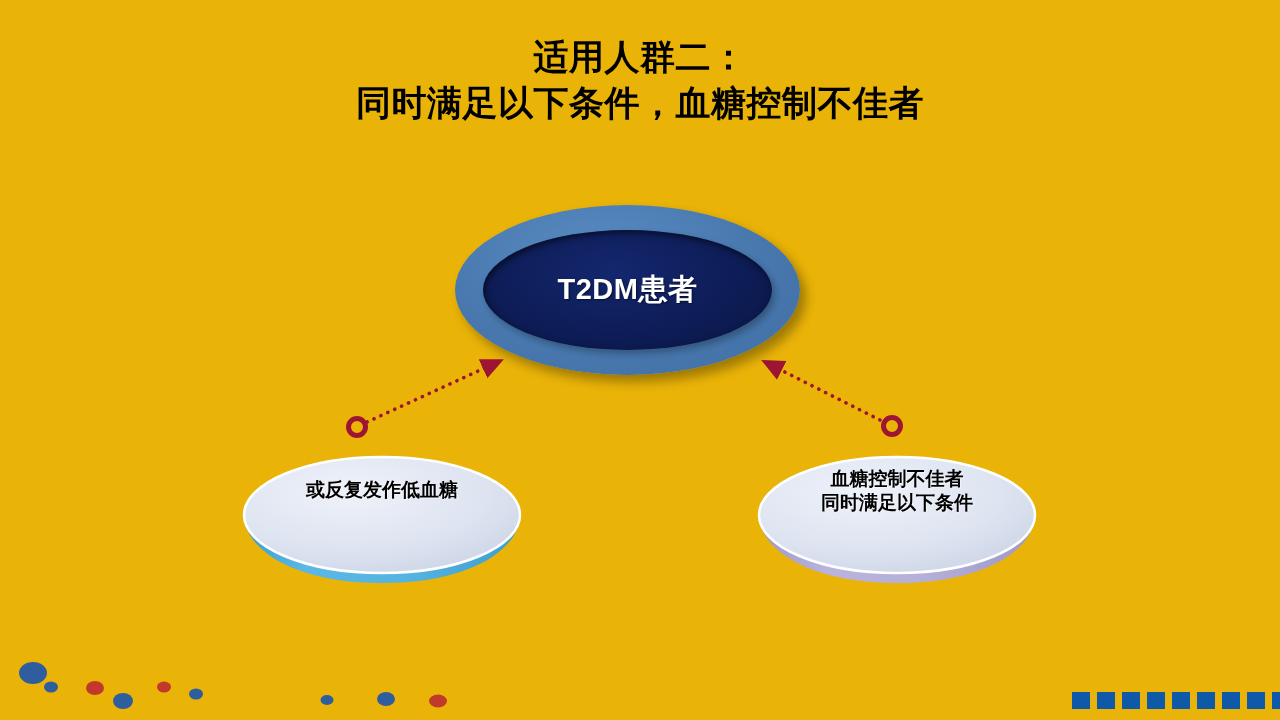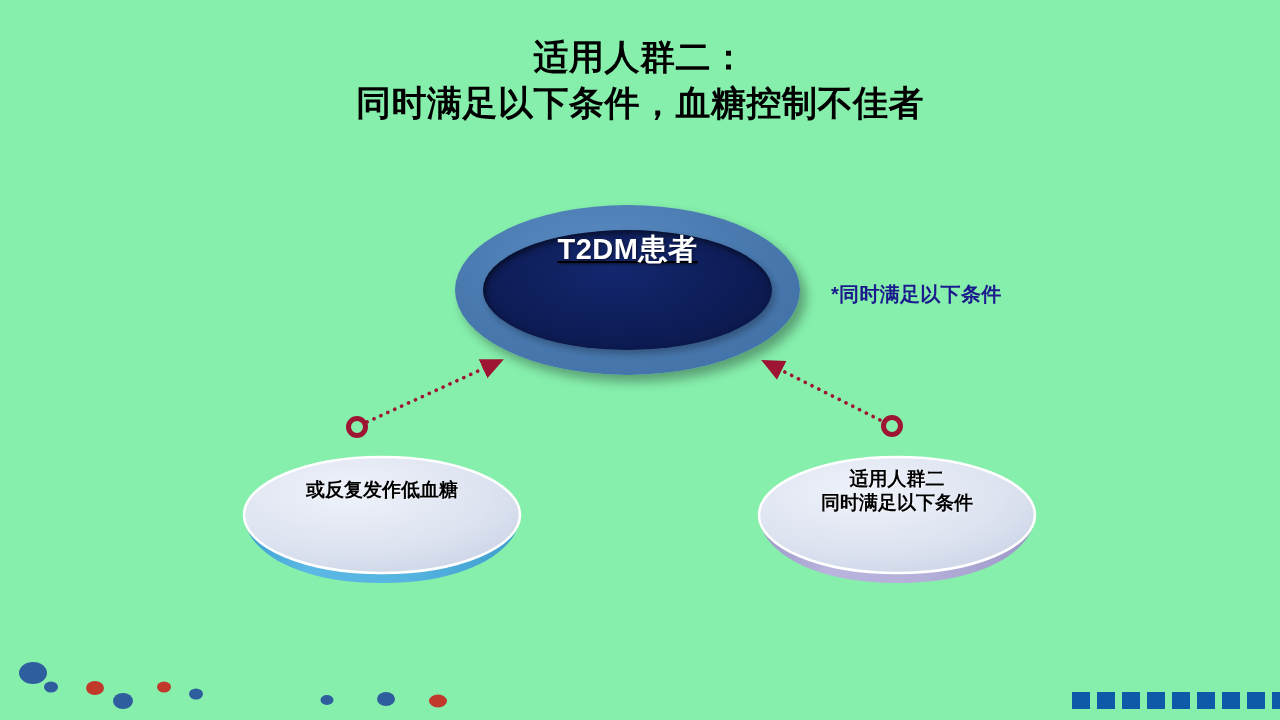--- a/index.html
+++ b/index.html
@@ -13,21 +13,21 @@
     font-family: "Liberation Sans", "DejaVu Sans", sans-serif;
     overflow: hidden;
     position: relative;
   }
 
   .slide {
     position: absolute;
     inset: 0;
     width: 1280px;
     height: 720px;
-    background: #86efac;
+    background: #eab308;
   }
 
   
   .title-block {
     position: absolute;
     top: 34px;
     left: 0;
     width: 1280px;
     text-align: center;
     line-height: 1.32;
@@ -65,22 +65,22 @@
   .center-inner {
     position: absolute;
     left: 28px;
     top: 25px;
     right: 28px;
     bottom: 25px;
     border-radius: 50%;
     background: radial-gradient(ellipse at 45% 35%, #14276e 0%, #0d1c55 60%, #091541 100%);
     box-shadow: inset 2px 3px 6px rgba(0,0,0,0.55), 3px 4px 7px rgba(0,0,0,0.28);
     display: flex;
+    align-items: center;
     justify-content: center;
-    text-decoration: underline;
   }
   .center-label {
     color: #ffffff;
     font-size: 29px;
     font-weight: bold;
     letter-spacing: 0.5px;
     text-shadow: 1px 1px 2px rgba(0,0,0,0.55);
     white-space: nowrap;
   }
 
@@ -171,21 +171,20 @@
     <circle cx="892" cy="426" r="8.5" fill="none" stroke="#9e1533" stroke-width="5"></circle>
   </svg>
 
   <div class="center-node">
     <div class="center-outer"></div>
     <div class="center-inner">
       <span class="center-label">T2DM患者</span>
     </div>
   </div>
 
-  <div class="side-note">*同时满足以下条件</div>
 
   <div class="bowl bowl-left">
     <svg width="288" height="150" viewBox="0 0 288 150">
       <defs>
         <linearGradient id="bodyL" x1="0" y1="0" x2="1" y2="0">
           <stop offset="0%" stop-color="#3d9fd0"></stop>
           <stop offset="22%" stop-color="#5bb8e4"></stop>
           <stop offset="58%" stop-color="#56b4e1"></stop>
           <stop offset="100%" stop-color="#3f9ecd"></stop>
         </linearGradient>
@@ -221,21 +220,21 @@
           <stop offset="0%" stop-color="#eef2fa"></stop>
           <stop offset="65%" stop-color="#dde3f0"></stop>
           <stop offset="100%" stop-color="#ccd5e7"></stop>
         </radialGradient>
       </defs>
       <path d="M6,72 C6,104 52,140 144,140 C236,140 282,104 282,72
                L282,72 C282,96 236,112 144,112 C52,112 6,96 6,72 Z" fill="url(#bodyR)"></path>
       <ellipse cx="144" cy="72" rx="138" ry="58" fill="url(#topR)" stroke="#ffffff" stroke-width="2.5"></ellipse>
     </svg>
     <div class="bowl-text">
-      <div>适用人群二</div>
+      <div>血糖控制不佳者</div>
       <div>同时满足以下条件</div>
     </div>
   </div>
 
   <div class="decor">
     <svg width="1280" height="70" viewBox="0 0 1280 70" style="position:absolute;left:0;top:0;">
       <g id="dot-layer">
           <ellipse cx="33" cy="23" rx="14" ry="11" fill="#2e5e9e"></ellipse>
           <ellipse cx="51" cy="37" rx="7" ry="5.5" fill="#2e5e9e"></ellipse>
           <ellipse cx="95" cy="38" rx="9" ry="7" fill="#c0392b"></ellipse>

